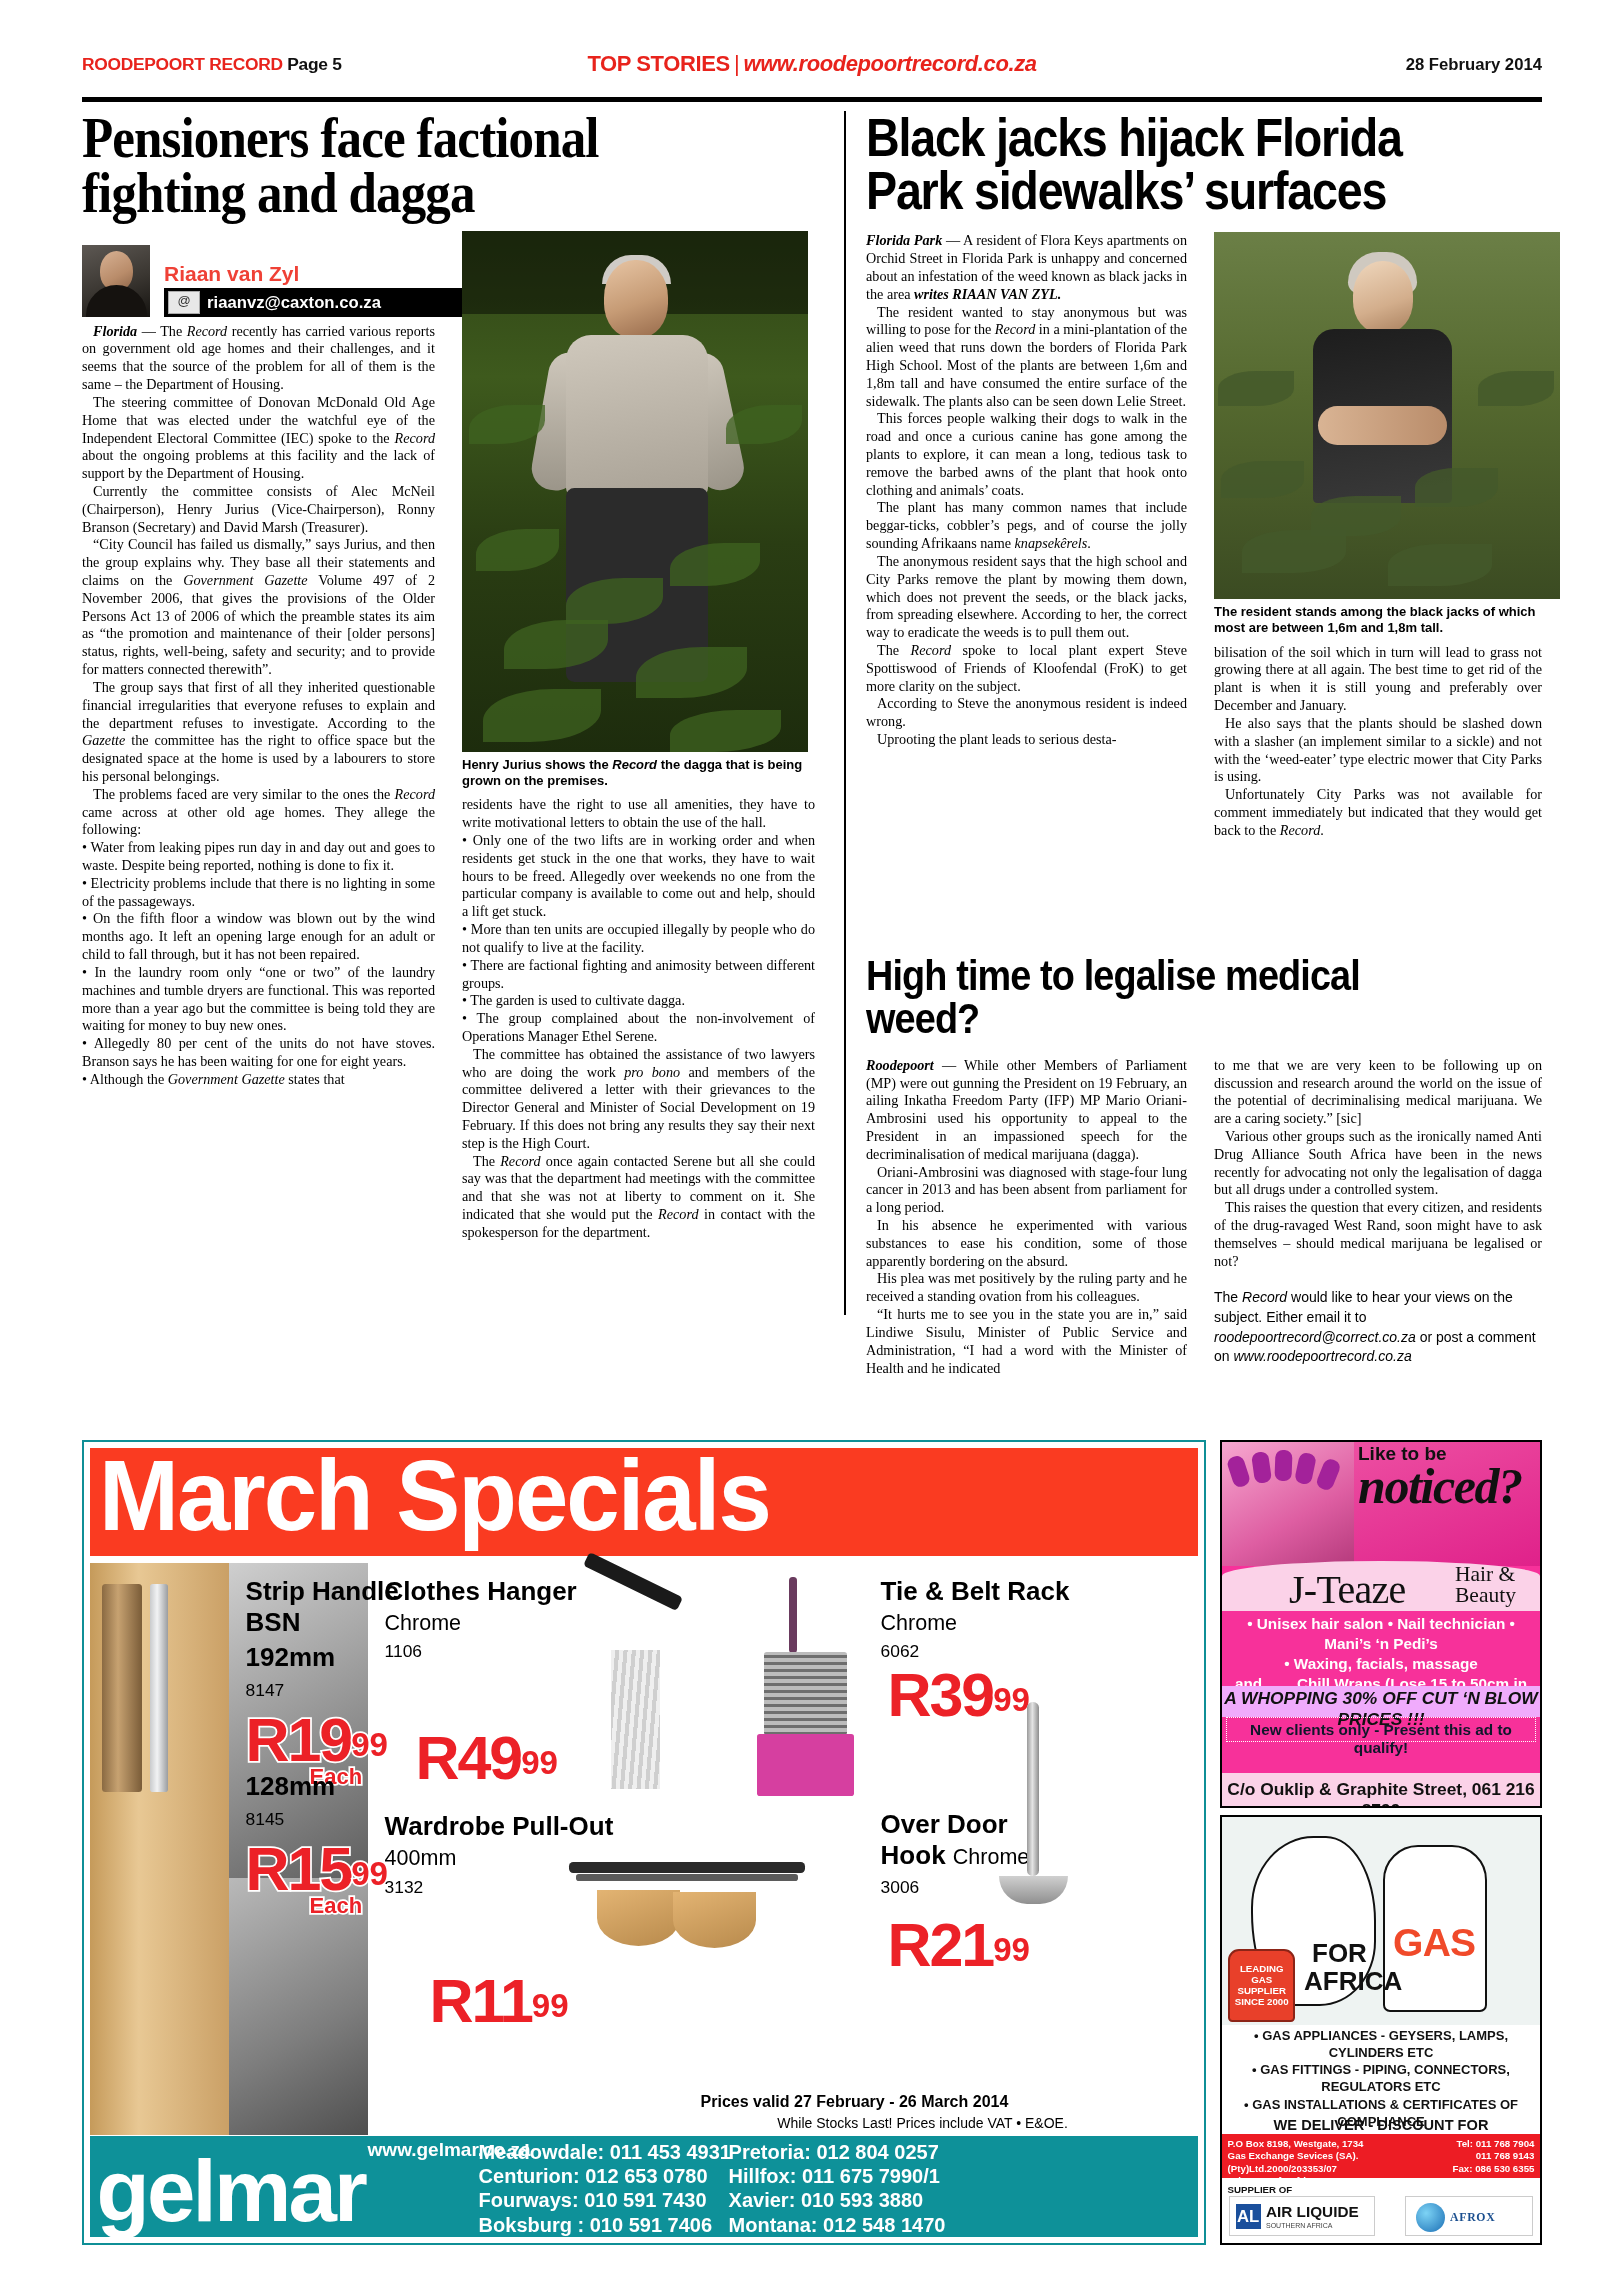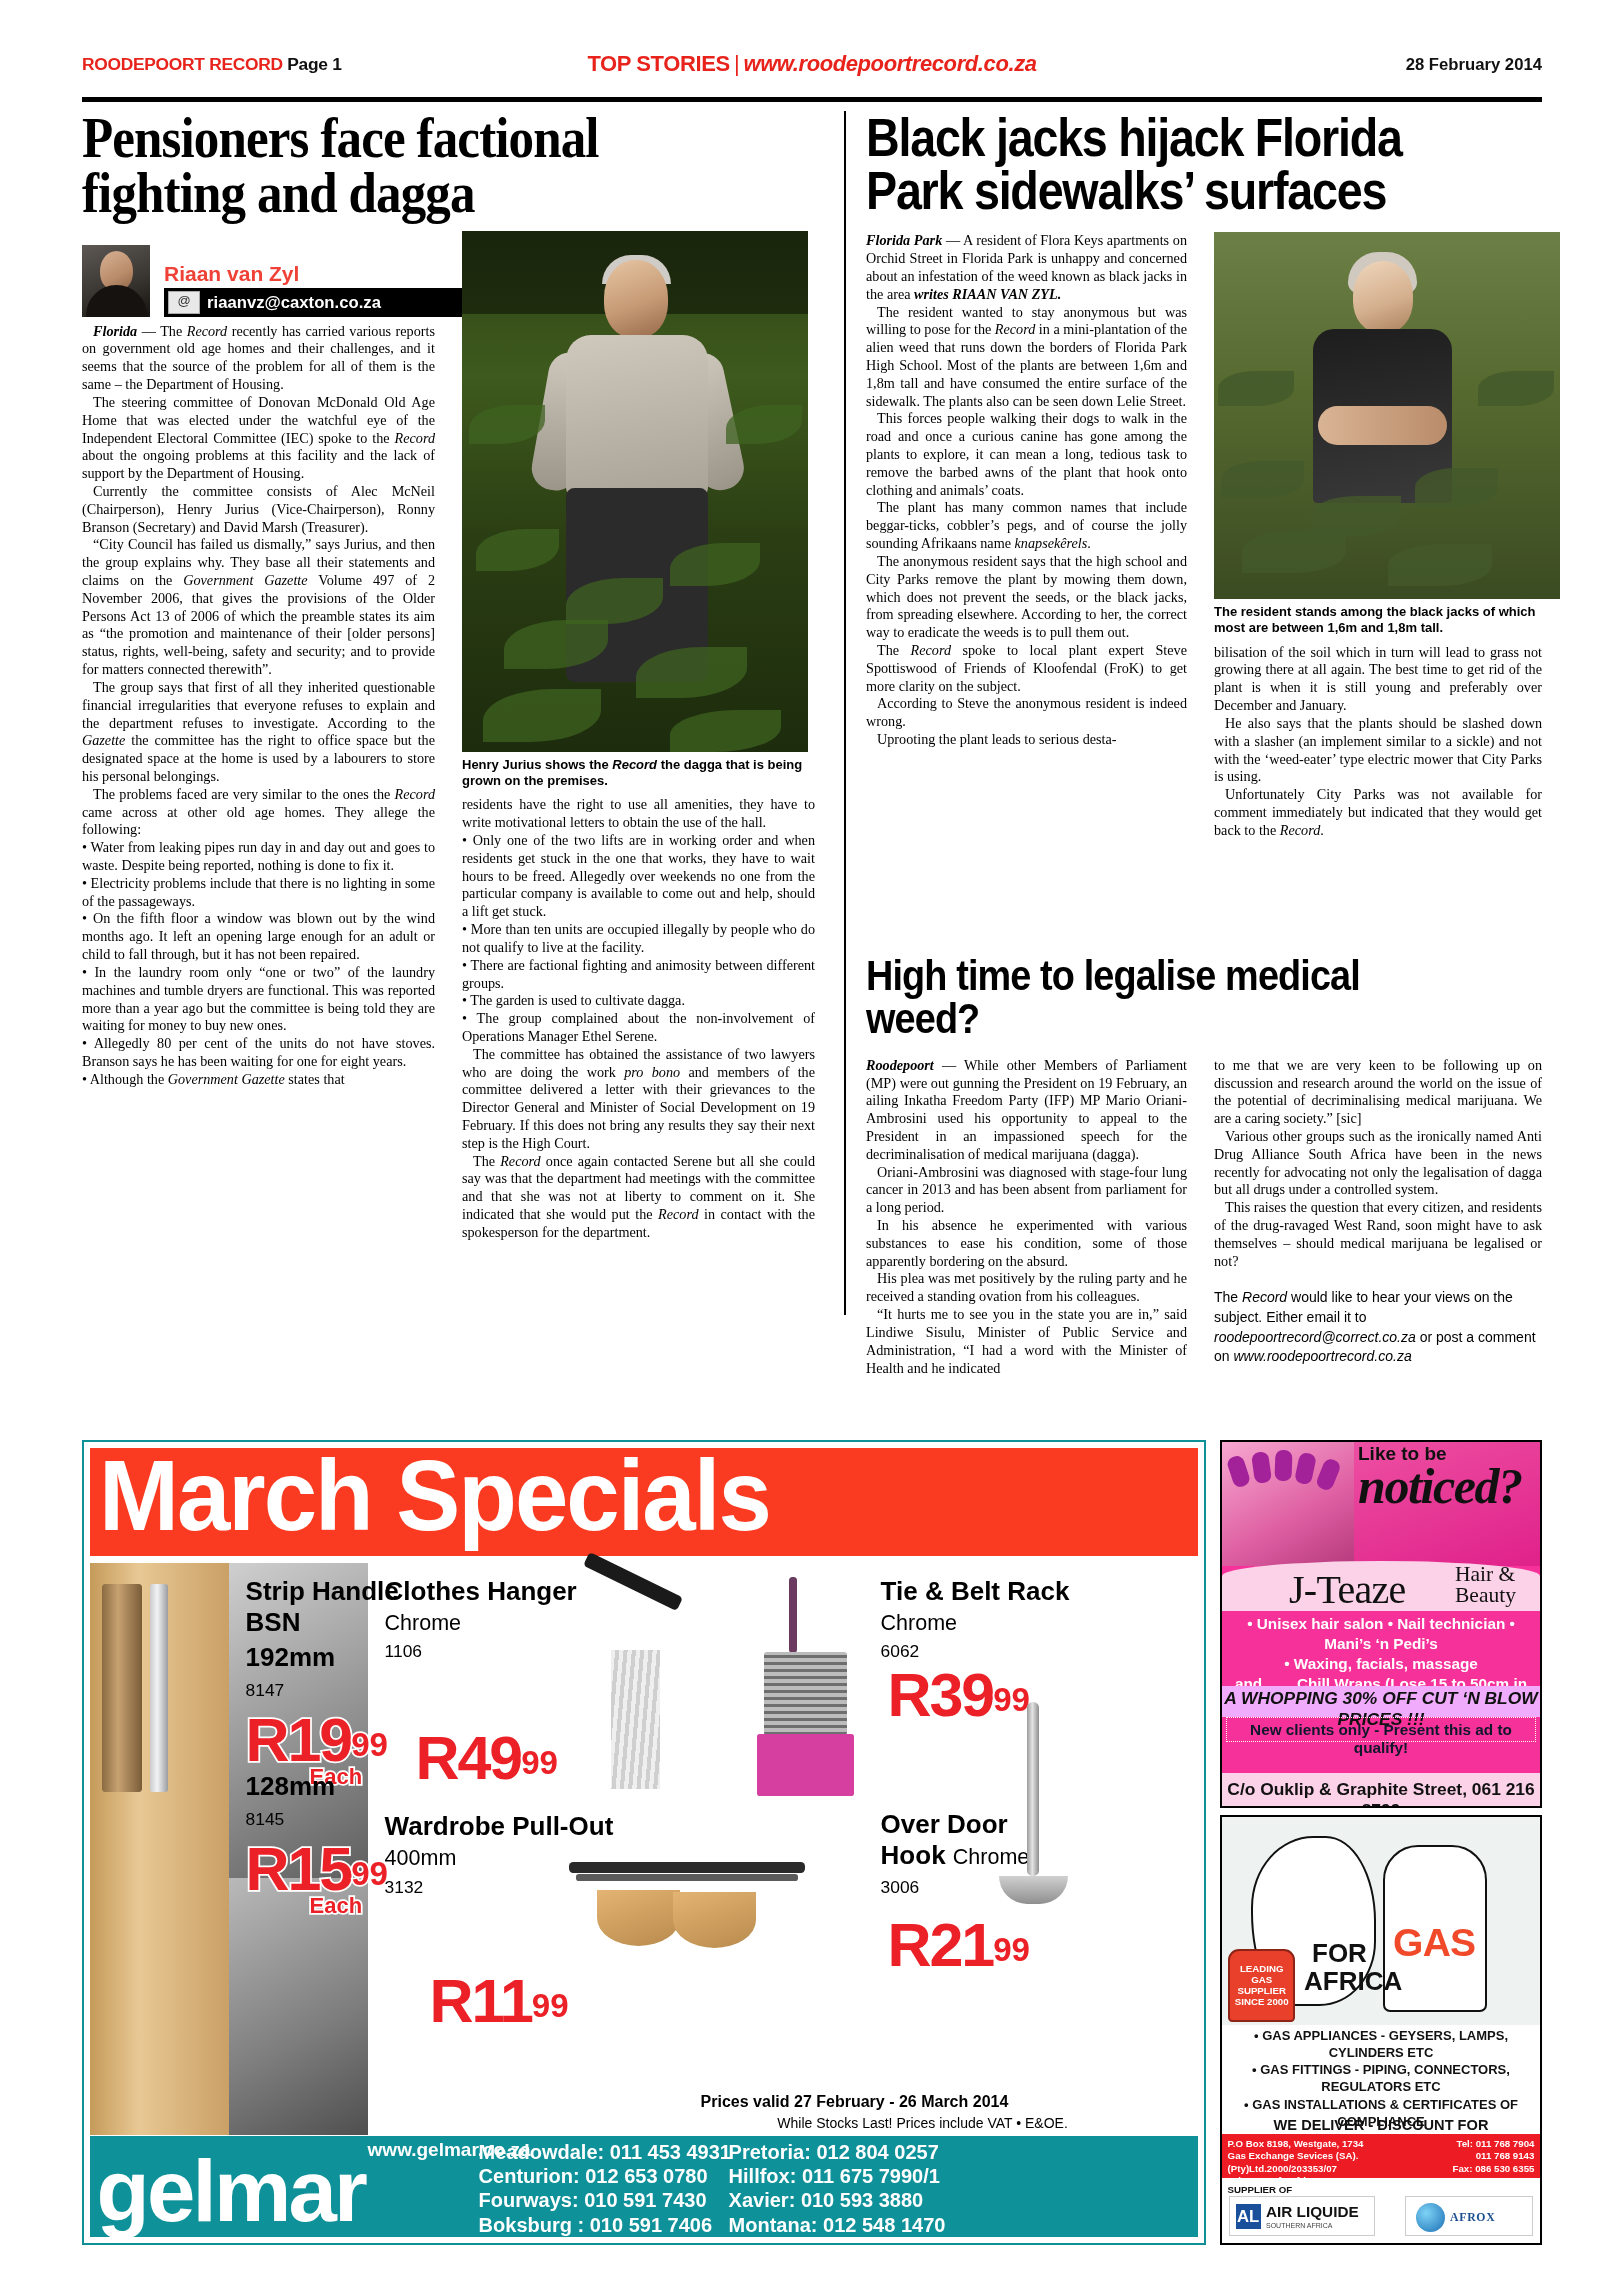--- a/index.html
+++ b/index.html
@@ -254,21 +254,21 @@
 
   .valid-note { font-family:Liberation Sans, sans-serif; font-weight:bold; font-size:16px; text-align:left;}
   .valid-sub { font-family:"Liberation Sans", sans-serif; font-size:14px; text-align:center;}
 </style>
 </head>
 <body>
 
 <div class="masthead">
   <div class="mh-left">
     <span class="red">ROODEPOORT RECORD</span>
-    <span class="blk">Page 1</span>
+    <span class="blk">Page 5</span>
   </div>
   <div class="mh-center">
     <span>TOP STORIES</span><span class="bar">|</span><span class="site">www.roodepoortrecord.co.za</span>
   </div>
   <div class="mh-right">28 February 2014</div>
 </div>
 <div class="mh-rule"></div>
 
 <div class="news">
 

